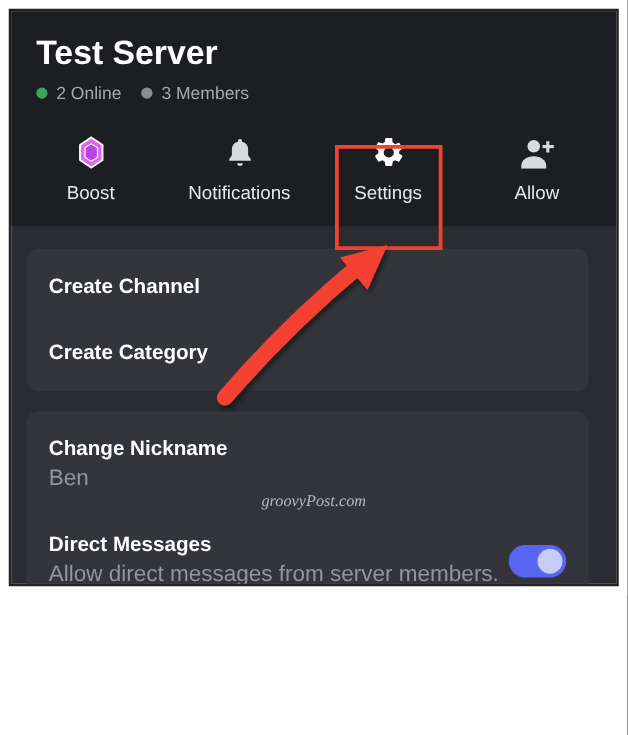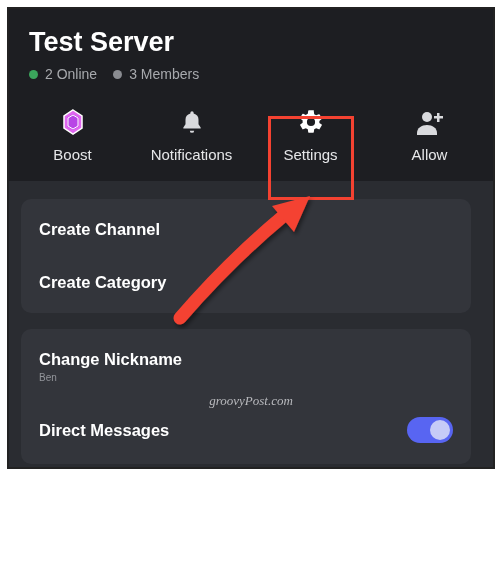--- a/index.html
+++ b/index.html
@@ -32,21 +32,21 @@
     .action-label { font-size: 15px; color: #e6e7e9; }
     .highlight-box {
       position: absolute; border: 3px solid #f44231; pointer-events: none;
     }
     .content { padding: 18px 22px 0 12px; }
     .card {
       background: #33353b; border-radius: 10px; margin-bottom: 16px; padding: 4px 0;
     }
     .item { padding: 17px 18px; cursor: pointer; }
     .item-title { font-size: 16.5px; font-weight: 700; color: #fff; }
-    .item-sub { font-size: 10px; color: #93959b; margin-top: 3px; }
+    .item-sub { font-size: 18px; color: #93959b; margin-top: 3px; }
     .dm-row { display: flex; justify-content: space-between; align-items: center; }
     .toggle {
       width: 46px; height: 26px; border-radius: 13px; background: #5865f2; position: relative;
       flex-shrink: 0; cursor: pointer;
     }
     .toggle-knob {
       position: absolute; right: 3px; top: 3px; width: 20px; height: 20px; border-radius: 50%;
       background: #c6cbf7;
     }
     .watermark {
@@ -128,20 +128,21 @@
       </div>
 
       <div class="card">
         <div class="item">
           <div class="item-title">Change Nickname</div>
           <div class="item-sub">Ben</div>
         </div>
         <div class="item dm-row">
           <div>
             <div class="item-title">Direct Messages</div>
+            <div class="item-sub">Allow direct messages from server members.</div>
           </div>
           <div class="toggle">
             <div class="toggle-knob"></div>
           </div>
         </div>
       </div>
     </div>
 
   </div>
 

